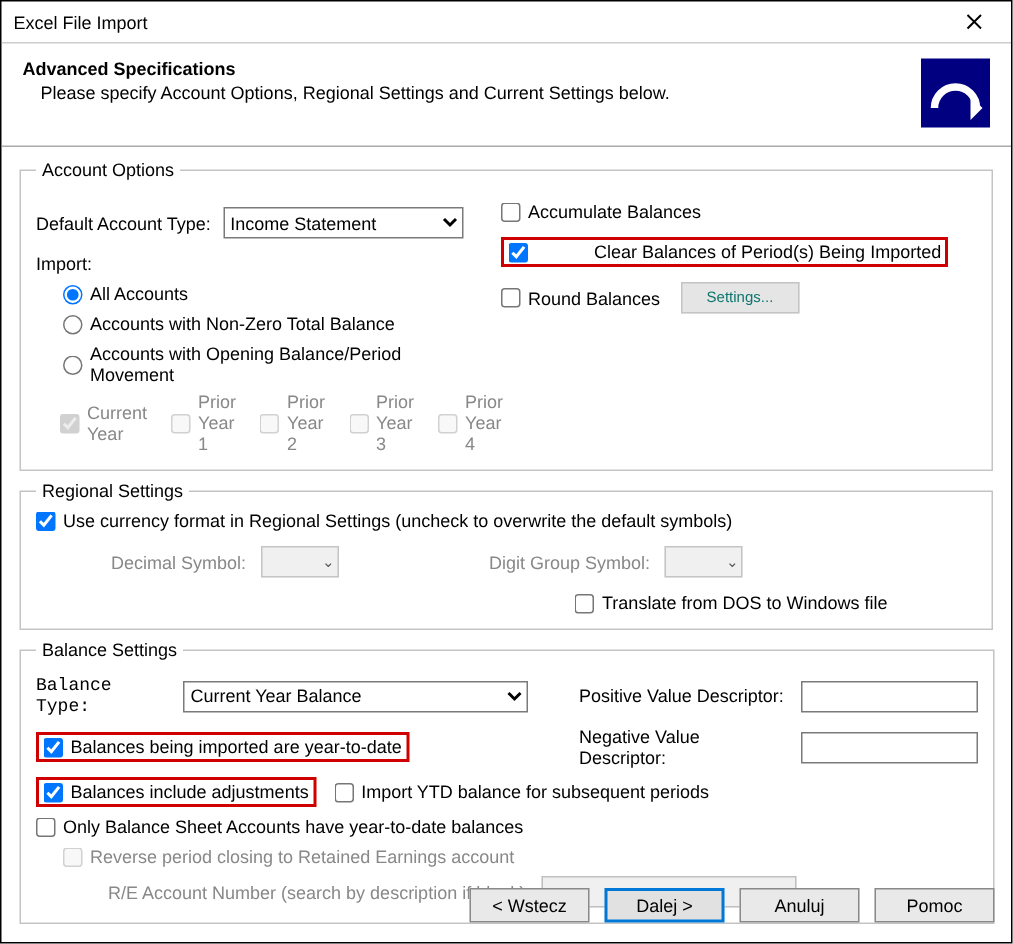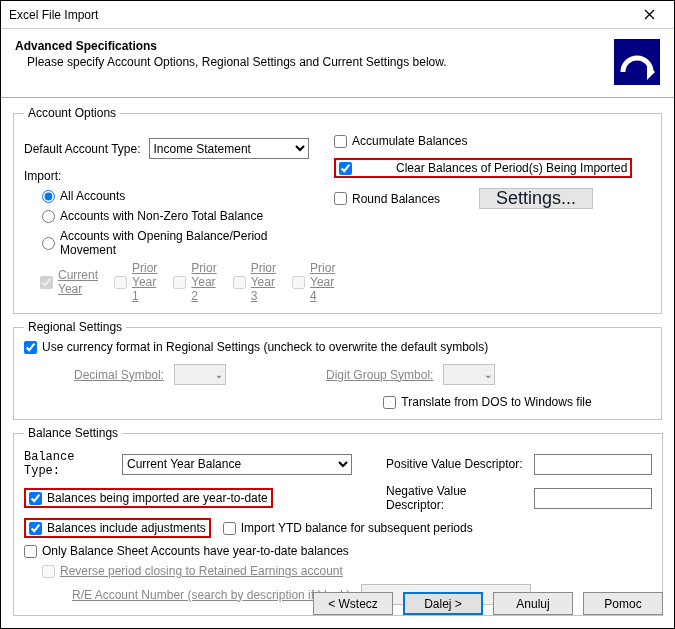--- a/index.html
+++ b/index.html
@@ -81,32 +81,32 @@
   .checkbox, .radio {
     display:flex;
     align-items:center;
     gap: 5px;
     margin-right: 10px;
     cursor:pointer;
   }
   .checkbox input, .radio input {
     width:13px;height:13px;margin:0;
   }
-  .disabled-text { color:#888;text-decoration:underline; }
+  .disabled-text { color:#888; }
   .flexcols { display:flex; }
   .leftcol { width: 310px; }
   .rightcol { flex:1; display:flex; flex-direction:column; }
   .highlight-red { border: 2px solid #d00000; padding:1px 3px; display:inline-flex; align-items:center; gap:4px;}
   .btn-disabled {
     display:inline-block;
     padding: 2px 16px;
     border: 1px solid #c4c4c4;
     background: #e5e5e5;
-    color: #0f172a;
-    font-size:18px;
+    color: #0f766e;
+    font-size:10px;
     height:21px;
     line-height:15px;
   }
   .small-select-disabled {
     display:inline-flex;
     align-items:center;
     width:52px;height:21px;
     border:1px solid #c4c4c4;
     background:#f0f0f0;
     justify-content:flex-end;
@@ -228,21 +228,21 @@
           <span>Accumulate Balances</span>
         </label>
         <div class="mt4">
           <span class="highlight-red">
             <label class="checkbox" style="margin:0;gap:44px;">
               <input type="checkbox" checked="" style="">
               <span>Clear Balances of Period(s) Being Imported</span>
             </label>
           </span>
         </div>
-        <div class="row mt4" style="gap:29px;">
+        <div class="row mt4" style="gap:4px;">
           <label class="checkbox">
             <input type="checkbox" style="">
             <span>Round Balances</span>
           </label>
           <span class="btn-disabled">Settings...</span>
         </div>
       </div>
     </div>
   </fieldset>
 

